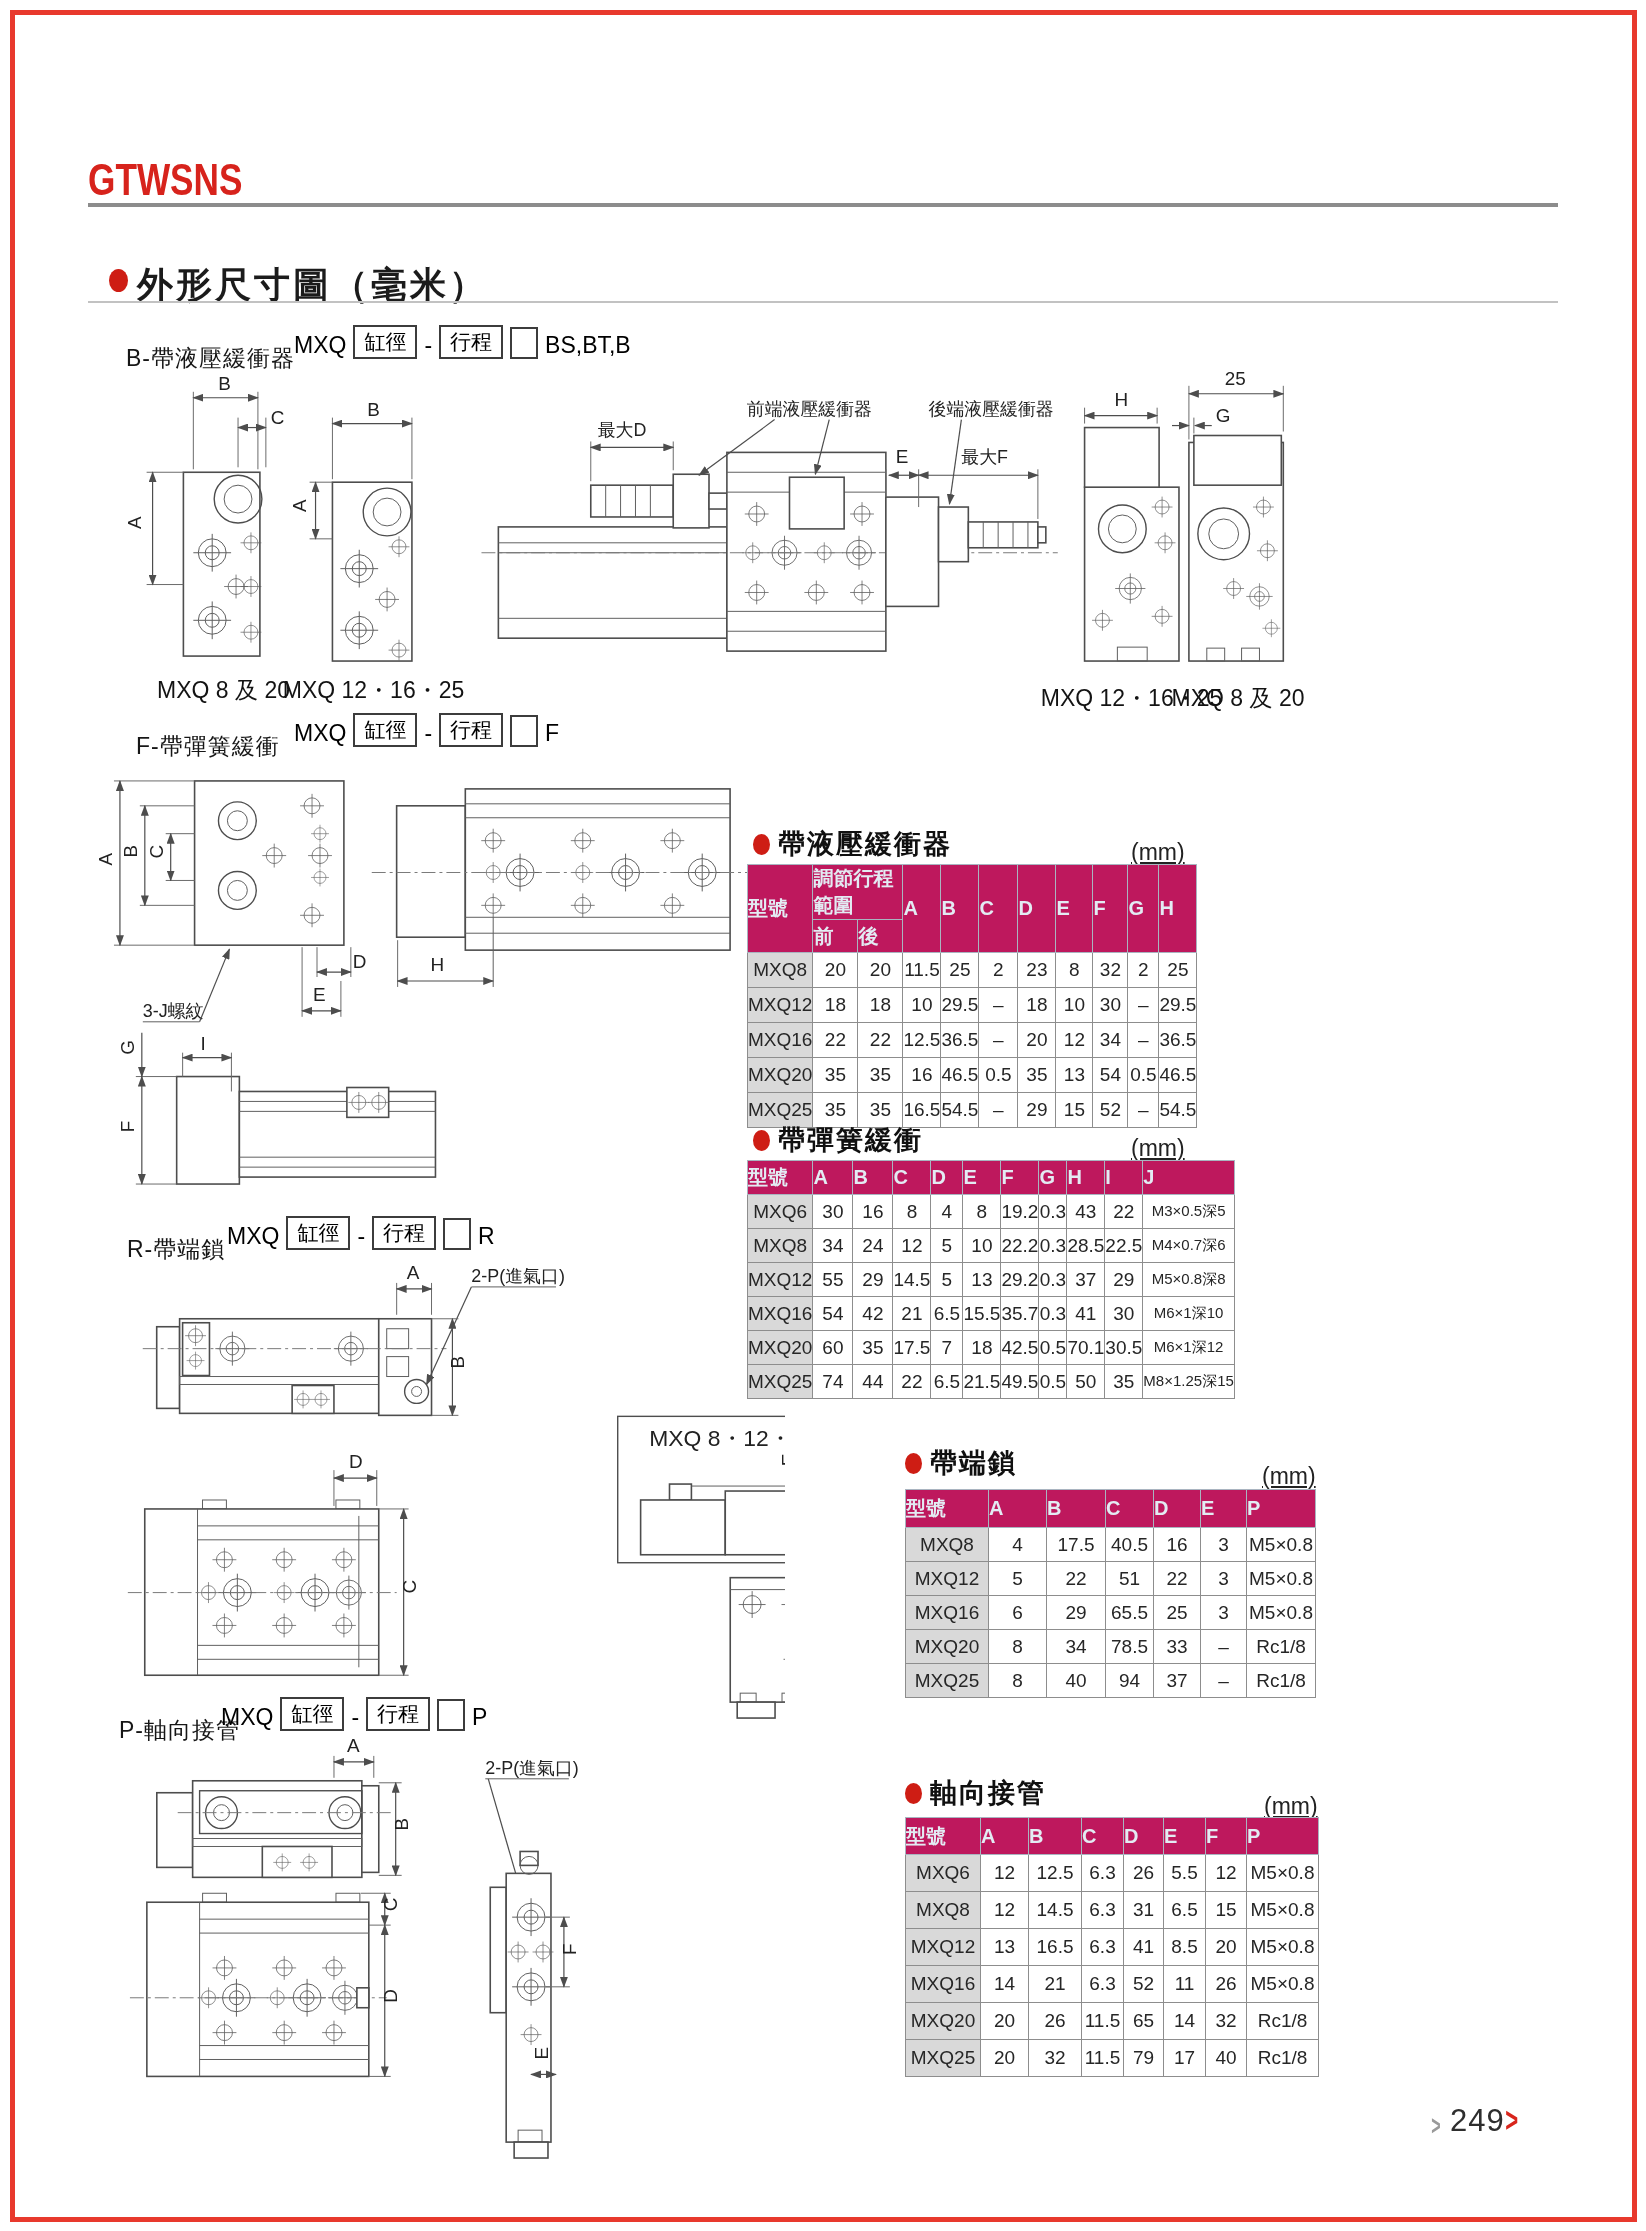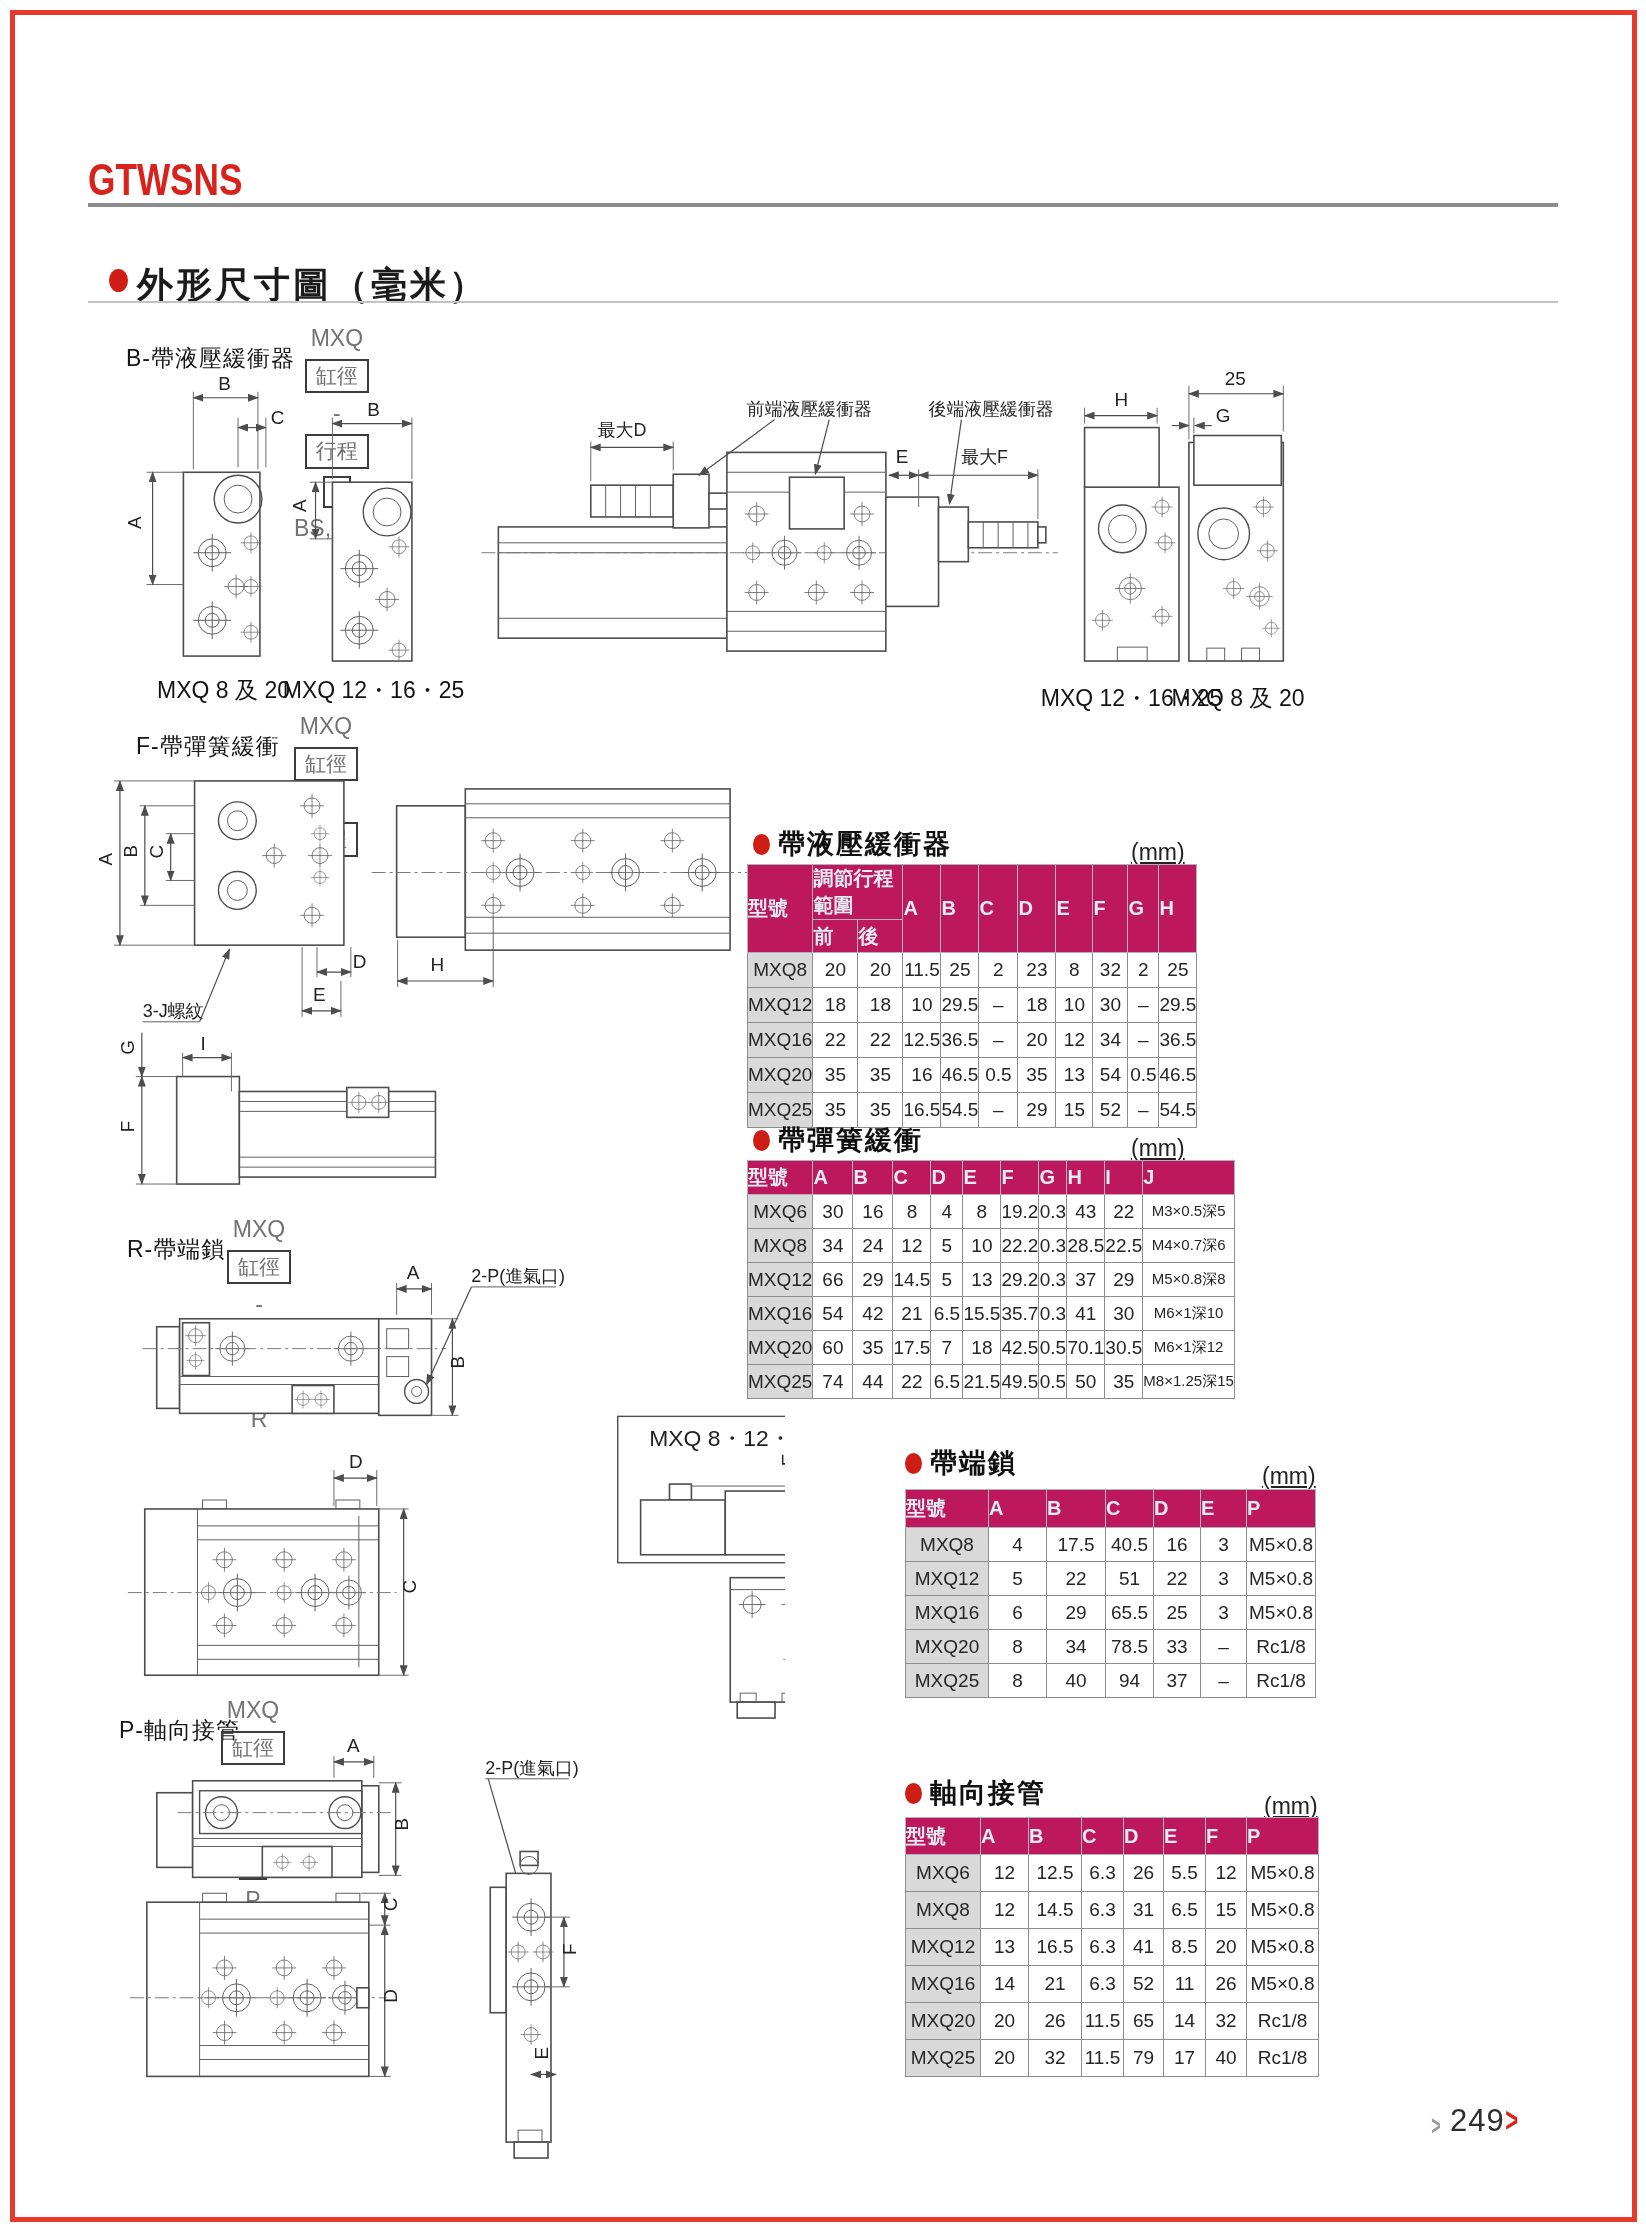--- a/index.html
+++ b/index.html
@@ -8,21 +8,21 @@
   .abs{position:absolute;}
   .page-border{position:absolute;inset:10px;border:5px solid #e8392d;pointer-events:none;}
   .brand{left:88px;top:155px;font-size:44px;font-weight:800;color:#d7231c;
          transform:scaleX(0.8);transform-origin:left top;letter-spacing:0px;}
   .doc-title{right:142px;top:149px;font-size:31px;font-weight:700;color:#3f3f3f;letter-spacing:1px;}
   .header-rule{left:88px;top:203px;width:1470px;height:4px;background:#8c8c8c;}
   .bullet{width:19px;height:23px;border-radius:50%;background:#ce1d14;}
   .section-title{left:137px;top:261px;font-size:36px;font-weight:600;color:#1b1b1b;letter-spacing:3px;}
   .section-rule{left:88px;top:301px;width:1470px;height:2px;background:#c2c2c2;}
   .cl-label{position:absolute;font-size:23px;color:#161616;letter-spacing:1px;margin-top:12px;}
-  .cl-group{position:absolute;display:flex;align-items:center;gap:7px;font-size:23px;color:#737373;flex-direction:column;}
+  .cl-group{position:absolute;display:flex;align-items:flex-end;gap:7px;font-size:23px;color:#000000;}
   .cl-box{border:2px solid #3c3c3c;padding:2px 9px;font-size:21px;line-height:1.25;white-space:nowrap;}
   .cl-box.empty{width:24px;height:28px;padding:0;}
   .cap{position:absolute;font-size:23px;color:#131313;text-align:center;white-space:nowrap;}
   .tbl-title{position:absolute;display:flex;align-items:center;gap:8px;}
   .tbl-title .txt{font-size:27px;font-weight:700;color:#101010;letter-spacing:2px;}
   .tbl-title .bullet{width:17px;height:21px;}
   .unit{position:absolute;font-size:23px;color:#222;text-decoration:underline;}
   .tbl-wrap{position:absolute;}
   table.dtable{border-collapse:collapse;table-layout:fixed;border:1px solid #8d8d8d;}
   .dtable th{background:#be185d;color:#e3ebf3;font-size:20px;font-weight:700;
@@ -502,21 +502,21 @@
             <td>5</td>
             <td>10</td>
             <td>22.2</td>
             <td>0.3</td>
             <td>28.5</td>
             <td>22.5</td>
             <td>M4×0.7深6</td>
           </tr>
           <tr>
             <td class="model-col">MXQ12</td>
-            <td>66</td>
+            <td>55</td>
             <td>29</td>
             <td>14.5</td>
             <td>5</td>
             <td>13</td>
             <td>29.2</td>
             <td>0.3</td>
             <td>37</td>
             <td>29</td>
             <td>M5×0.8深8</td>
           </tr>

